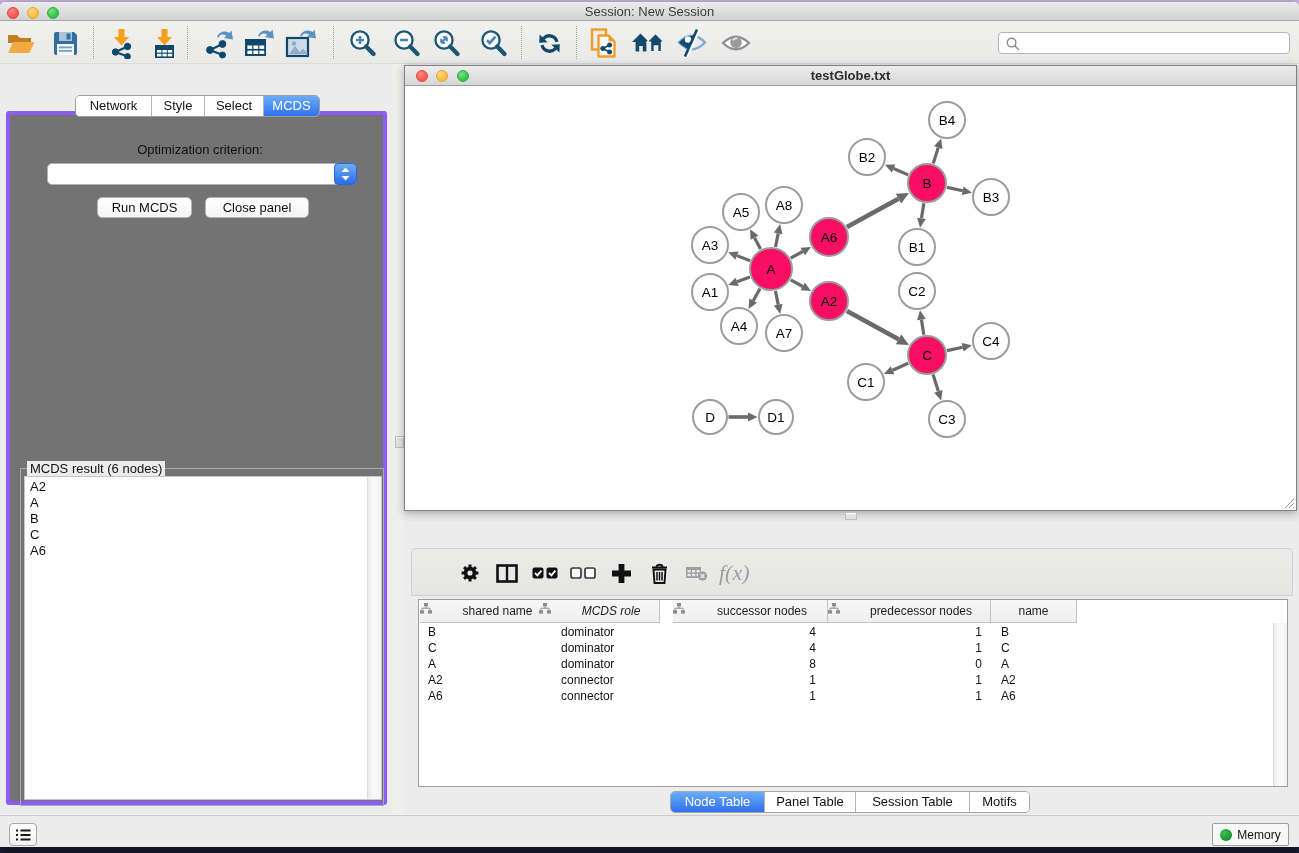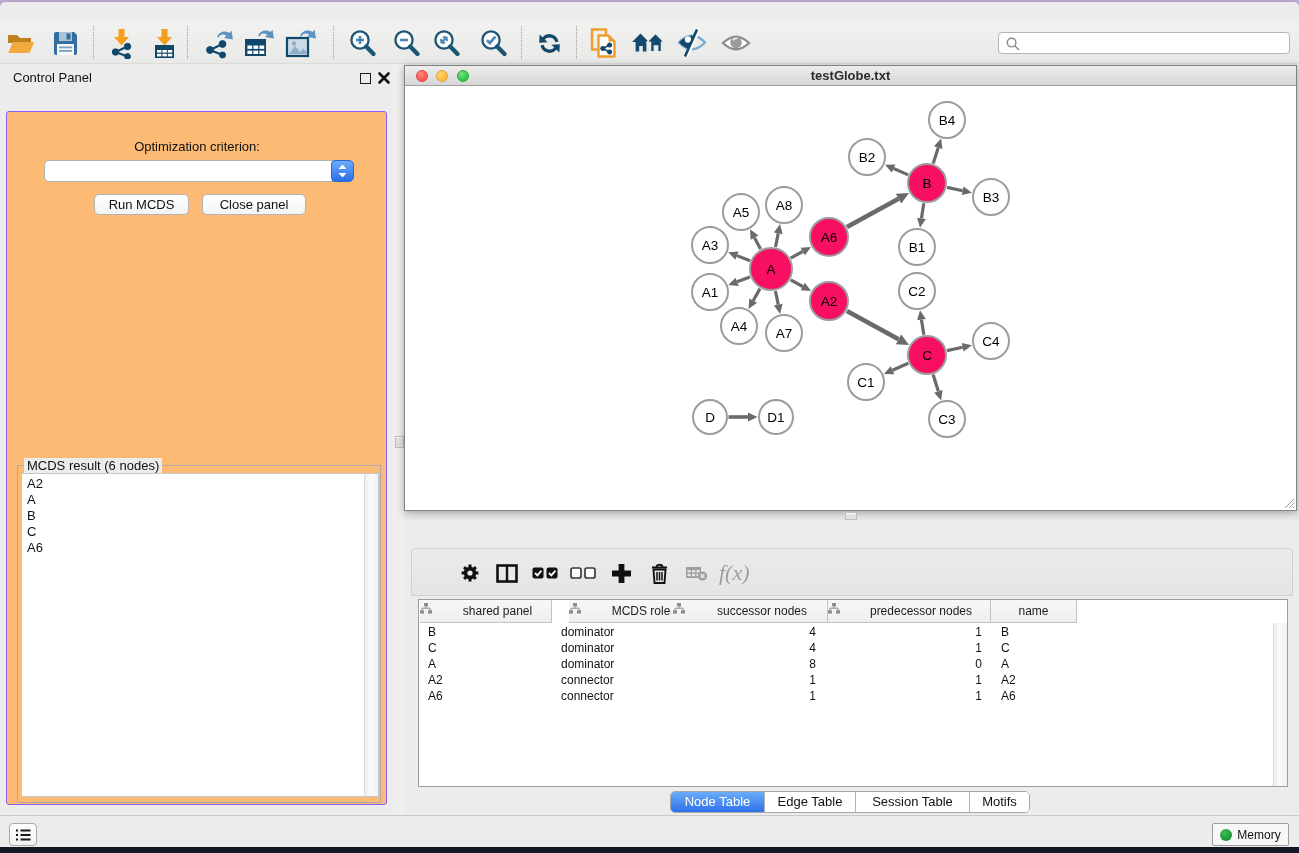--- a/index.html
+++ b/index.html
@@ -46,21 +46,21 @@
   .icon-float { position:absolute; top:9px; width:11px; height:11px; border:1.6px solid #1c1c1c; background:transparent; }
   .icon-close { position:absolute; top:7px; width:14px; height:14px; }
   .cp-tabs { position:absolute; left:75px; top:31px; width:245px; height:22px;
     border:1px solid #9d9d9d; border-radius:5px; background:#fff; display:flex; overflow:hidden; z-index:3; }
   .cp-tab { height:100%; line-height:20px; text-align:center; font-size:13px; color:#111;
     border-right:1px solid #b5b5b5; background:#fff; }
   .cp-tab:last-child { border-right:none; }
   .cp-tab.active { background:linear-gradient(#6aacf8,#3071ec); color:#fff; }
   .cp-content { position:absolute; left:6px; top:47px; width:380px; height:741px; }
   .cp-body { position:absolute; left:0; top:0; width:381px; height:694px;
-    border:1px solid #8b5cf6; border-radius:3px; background:#fdba74; }
+    border:4px solid #8b5cf6; border-radius:3px; background:#737373; }
   .opt-label { position:absolute; left:0; top:27px; width:380px; text-align:center; font-size:13px; color:#111; }
   .dropdown { position:absolute; left:37px; top:48px; width:310px; height:22px;
     background:#fff; border:1px solid #b2b2b2; border-radius:5px; }
   .dropdown .dd-text { position:absolute; left:13px; top:0; line-height:21px; font-size:13px; color:#111; }
   .dropdown .dd-step { position:absolute; right:-1px; top:-1px; width:23px; height:22px;
     background:linear-gradient(#6cadf9,#2a6cea); border-radius:4px 5px 5px 4px; border:1px solid #2f66cf; }
   .btn { position:absolute; height:21px; background:linear-gradient(#ffffff,#f4f4f4);
     border:1px solid #b4b4b4; border-radius:5px; text-align:center; line-height:19px;
     font-size:13px; color:#111; }
   .groupbox { position:absolute; left:10px; top:353px; width:364px; height:338px;
@@ -126,20 +126,26 @@
     display:flex; align-items:center; justify-content:center; gap:5px; }
   .sb-mem-dot { width:12px; height:12px; border-radius:50%; background:radial-gradient(circle at 38% 32%, #3ebd57, #18962f 70%); }
   .sb-mem-label { font-size:12px; color:#111; }
 </style>
 </head>
 <body>
 
 <div id="app">
   <div class="main-window">
 
+    <div class="titlebar">
+      <span class="tl red"></span>
+      <span class="tl yellow"></span>
+      <span class="tl green"></span>
+      <span class="title">Session: New Session</span>
+    </div>
 
     <div class="toolbar">
       <span class="tb-btn" style="left:3px">
         <svg width="30" height="27" viewBox="0 0 30 27">
           <path d="M2 5 h9 l3 3 h11 v5 H2 z" fill="#c1801f"></path>
           <path d="M2 5 v17 l4 0 L2 22 Z" fill="#c1801f"></path>
           <path d="M7 12 h21.5 l-5 11 H2.2 z" fill="#f2a940"></path>
         </svg>
       </span>
       <span class="tb-btn" style="left:47px">
@@ -296,26 +302,25 @@
           <circle cx="5.6" cy="5.6" r="4.3" fill="none" stroke="#8a8a8a" stroke-width="1.4"></circle>
           <path d="M8.8 8.8 L13 13" stroke="#8a8a8a" stroke-width="1.4"></path>
         </svg>
         <input type="text" placeholder="" style="">
       </span>
     </div>
 
     <div class="desktop-pane"></div>
 
     <div class="control-panel">
-      <div class="panel-head">
-        <span class="ph-title">Control Panel</span>
-        <span class="icon-float" style="left:360px"></span>
-        <svg class="icon-close" style="left:377px" viewBox="0 0 14 14">
-          <path d="M2.5 2.5 L11.5 11.5 M11.5 2.5 L2.5 11.5" stroke="#111" stroke-width="2.6" stroke-linecap="round"></path>
-        </svg>
+      <div class="cp-tabs">
+        <span class="cp-tab" style="width:76px">Network</span>
+        <span class="cp-tab" style="width:53px">Style</span>
+        <span class="cp-tab" style="width:59px">Select</span>
+        <span class="cp-tab active" style="width:55px">MCDS</span>
       </div>
       <div class="cp-content">
         <div class="cp-body">
           <div class="opt-label">Optimization criterion:</div>
           <div class="dropdown">
             <span class="dd-step">
               <svg width="21" height="20" viewBox="0 0 21 20">
                 <path d="M6.5 8 L10.5 3.6 L14.5 8 z" fill="#fff"></path>
                 <path d="M6.5 12 L10.5 16.4 L14.5 12 z" fill="#fff"></path>
               </svg>
@@ -504,22 +509,22 @@
         </span>
       </div>
       <div class="tbl">
           <div class="tbl-header" style="left: 1px; width: 132px;"><svg width="12" height="11" viewBox="0 0 12 11">
               <g fill="#8d8d8d">
                 <rect x="4" y="0" width="4" height="3.4"></rect>
                 <rect x="0" y="7.2" width="4" height="3.4"></rect>
                 <rect x="8" y="7.2" width="4" height="3.4"></rect>
               </g>
               <path d="M6 3.4 v2 M2 7.2 v-2 h8 v2" stroke="#8d8d8d" stroke-width="1" fill="none"></path>
-            </svg><span class="hdr-label">shared panel</span></div>
-          <div class="tbl-header" style="left: 150px; width: 121px;"><svg width="12" height="11" viewBox="0 0 12 11">
+            </svg><span class="hdr-label">shared name</span></div>
+          <div class="tbl-header" style="left: 120px; width: 121px; font-style: italic;"><svg width="12" height="11" viewBox="0 0 12 11">
               <g fill="#8d8d8d">
                 <rect x="4" y="0" width="4" height="3.4"></rect>
                 <rect x="0" y="7.2" width="4" height="3.4"></rect>
                 <rect x="8" y="7.2" width="4" height="3.4"></rect>
               </g>
               <path d="M6 3.4 v2 M2 7.2 v-2 h8 v2" stroke="#8d8d8d" stroke-width="1" fill="none"></path>
             </svg><span class="hdr-label">MCDS role</span></div>
           <div class="tbl-header" style="left: 254px; width: 155px;"><svg width="12" height="11" viewBox="0 0 12 11">
               <g fill="#8d8d8d">
                 <rect x="4" y="0" width="4" height="3.4"></rect>
@@ -571,21 +576,21 @@
             <span class="tbl-cell" style="left: 1px; width: 130px; text-align: left; padding-left: 8px; padding-right: 0px;">A6</span>
             <span class="tbl-cell" style="left: 133px; width: 119px; text-align: left; padding-left: 9px; padding-right: 0px;">connector</span>
             <span class="tbl-cell" style="left: 254px; width: 153px; text-align: right; padding-left: 0px; padding-right: 10px;">1</span>
             <span class="tbl-cell" style="left: 409px; width: 161px; text-align: right; padding-left: 0px; padding-right: 7px;">1</span>
             <span class="tbl-cell" style="left: 572px; width: 84px; text-align: left; padding-left: 10px; padding-right: 0px;">A6</span>
           </div>
           <div class="tbl-scroll"></div>
         </div>
       <div class="tp-tabs">
         <span class="tp-tab active" style="width:94px">Node Table</span>
-        <span class="tp-tab" style="width:91px">Edge Table</span>
+        <span class="tp-tab" style="width:91px">Panel Table</span>
         <span class="tp-tab" style="width:114px">Session Table</span>
         <span class="tp-tab" style="width:59px">Motifs</span>
       </div>
     </div>
 
     <div class="statusbar">
       <span class="sb-left-btn">
         <svg width="16" height="14" viewBox="0 0 16 14">
           <g stroke="#1b1b1b" stroke-width="2">
             <path d="M1 2.5 h2 M5.5 2.5 h10"></path>

